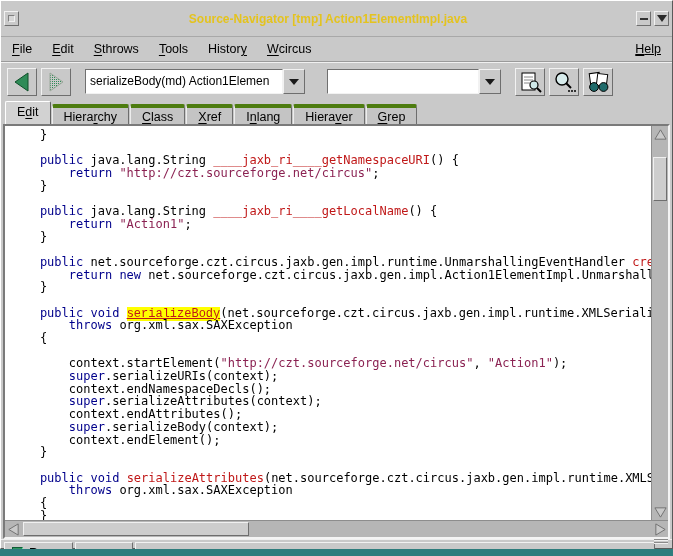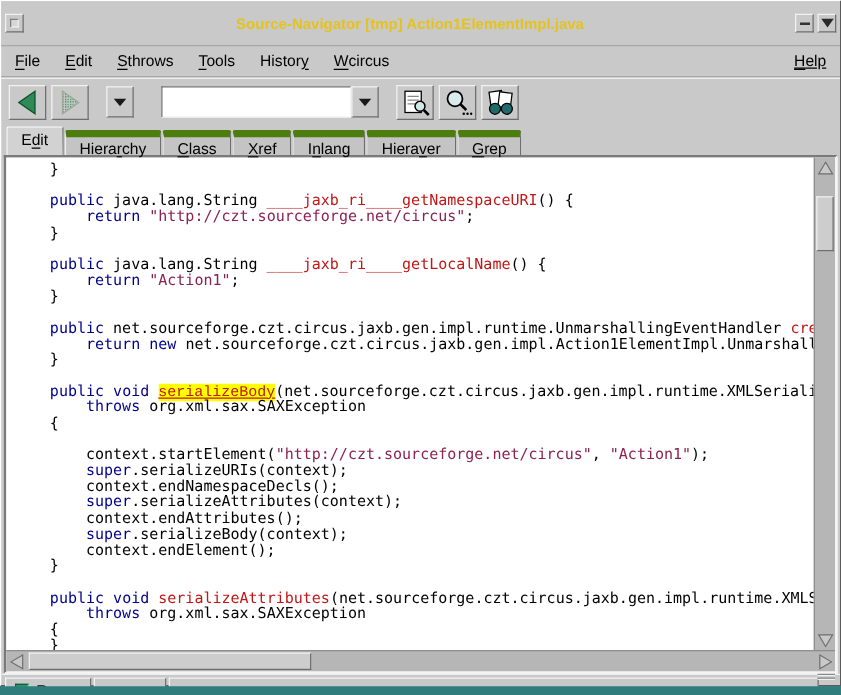--- a/index.html
+++ b/index.html
@@ -87,21 +87,21 @@
     width:0; height:0; border-left:5px solid transparent;
     border-right:5px solid transparent; border-top:6px solid #1a1a1a;
   }
   .spacer18 { width:18px; }
   .spacer10 { width:10px; }
   
   .tabbar { height:24px; display:flex; align-items:flex-end; padding-left:4px; }
   .tab {
     height:20px; padding:2px 11px 0; font-size:12.5px; color:#000;
     background:#c4c4c4; margin-right:1px; white-space:nowrap;
-    border-top:6px solid #4d7c0f; border-left:1px solid #ededed;
+    border-top:4px solid #4d7c0f; border-left:1px solid #ededed;
     border-right:1px solid #6e6e6e; border-radius:2px 2px 0 0; cursor:default;
   }
   .tab.active {
     height:23px; padding-top:3px; background:#d2d2d2;
     border-top:1px solid #ffffff; border-left:1px solid #ffffff;
     border-right:1px solid #5e5e5e;
   }
   
   .content {
     margin:0 2px; height:415px; background:#ffffff;
@@ -216,20 +216,21 @@
           <pattern id="stipple" width="2" height="2" patternUnits="userSpaceOnUse">
             <rect width="2" height="2" fill="#c9c9c9"></rect>
             <rect width="1" height="1" fill="#2e8b57"></rect>
           </pattern>
         </defs>
         <polygon points="6,2 19,11 6,20" fill="url(#stipple)" stroke="#9aa89a" stroke-width="1"></polygon>
       </svg>
     </div>
     <div class="spacer10"></div>
     <div class="combo">
+      <div class="combo-field symbol">serializeBody(md) Action1Elemen</div>
       <div class="combo-arrow">
         <span class="glyph-dd"></span>
       </div>
     </div>
     <div class="spacer18"></div>
     <div class="combo">
       <div class="combo-field search"></div>
       <div class="combo-arrow">
         <span class="glyph-dd"></span>
       </div>

